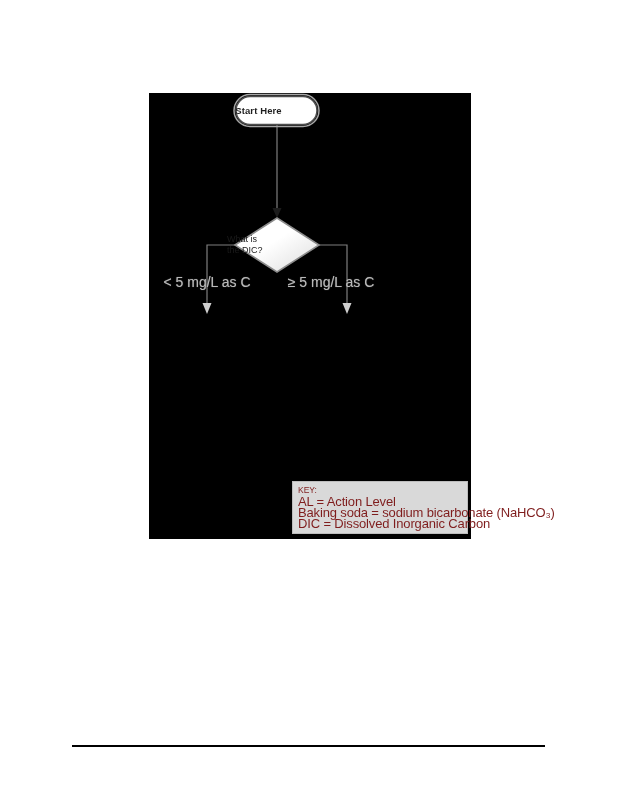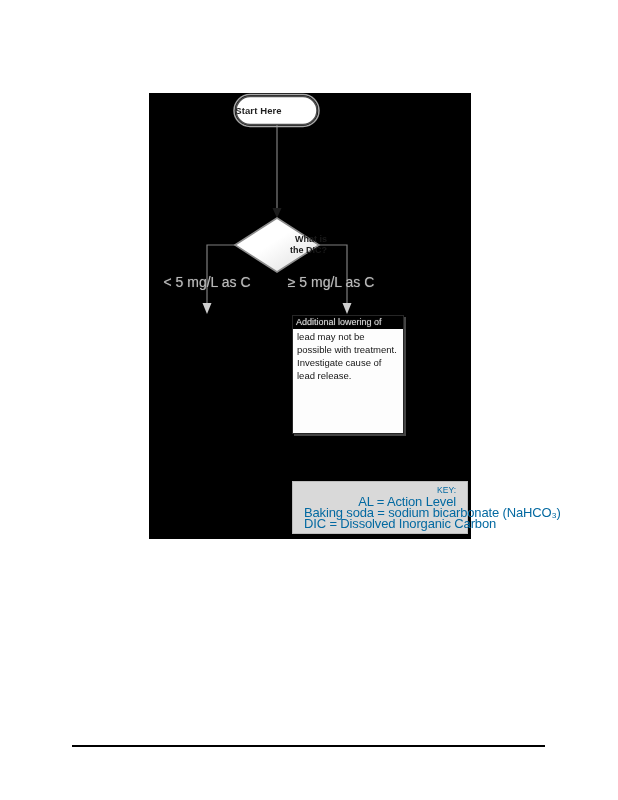--- a/index.html
+++ b/index.html
@@ -26,22 +26,22 @@
     width: 81px; height: 29px;
     display: flex; align-items: center; justify-content: center;
     font-size: 9.5px; font-weight: 700; color: #1f1f1f;
     letter-spacing: 0.1px;
   }
 
   
   .decision-label {
     position: absolute; left: 78px; top: 141px;
     width: 100px;
-    text-align: right;
-    font-size: 9px; line-height: 1.25; color: #1a1a1a; font-weight: 700;
+    text-align: left;
+    font-size: 9px; line-height: 1.25; color: #1a1a1a; font-weight: 400;
   }
 
   
   .branch-label {
     position: absolute; top: 181px;
     width: 104px; text-align: center;
     font-size: 14px; color: #b9b9b9;
     text-shadow: 0 0 1px #6d6d6d;
   }
   .branch-label.left  { left: 6px;  }
@@ -73,23 +73,22 @@
   .box-bullets { margin-top: 9px; padding-left: 8px; list-style: none; }
   .box-bullets li { font-size: 9.5px; line-height: 13px; color: #141414; }
   .box-bullets li::before { content: "• "; font-weight: 700; }
 
   
   .key-box {
     position: absolute; left: 143px; top: 388px;
     width: 176px; height: 53px;
     background: #d9d9d9;
     border: 1px solid #bdbdbd;
-    padding: 3px 11px;
-    color: #0369a1;
-    text-align: right;
+    padding: 3px 5px;
+    color: #7f1d1d;
   }
   .key-title { font-size: 8.5px; line-height: 11px; }
   .key-line  { font-size: 13px; line-height: 11px; letter-spacing: -0.15px; white-space: nowrap; }
 
   
   .footer-rule {
     position: absolute; left: 72px; top: 745px;
     width: 473px; height: 2px;
     background: #000000;
   }
@@ -126,24 +125,20 @@
 
   <div class="decision-label">
     <div>What is</div>
     <div>the DIC?</div>
   </div>
 
   <div class="branch-label left">&lt; 5 mg/L as C</div>
   <div class="branch-label right">≥ 5 mg/L as C</div>
 
 
-  <div class="proc-box right">
-    <div class="box-highlight">Additional lowering of</div>
-    <div class="box-body">lead may not be possible with treatment. Investigate cause of lead release.</div>
-  </div>
 
   <div class="key-box">
     <div class="key-title">KEY:</div>
     <div class="key-line">AL = Action Level</div>
     <div class="key-line">Baking soda = sodium bicarbonate (NaHCO₃)</div>
     <div class="key-line">DIC = Dissolved Inorganic Carbon</div>
   </div>
 
 </div>
 

